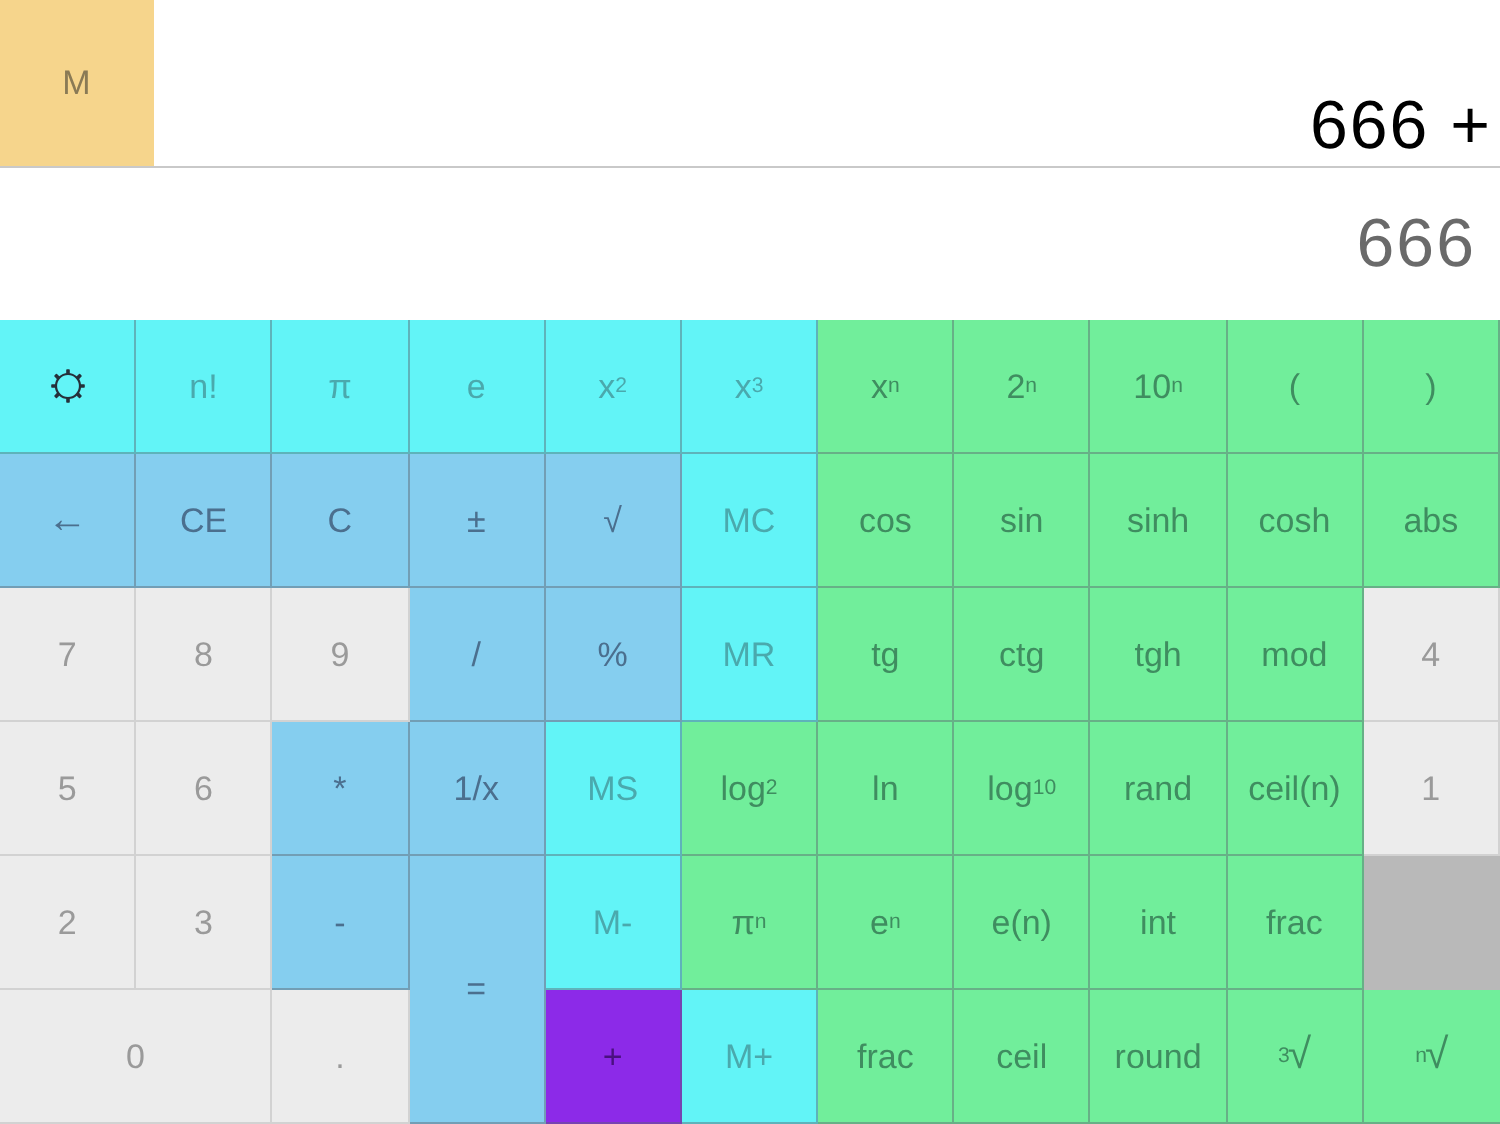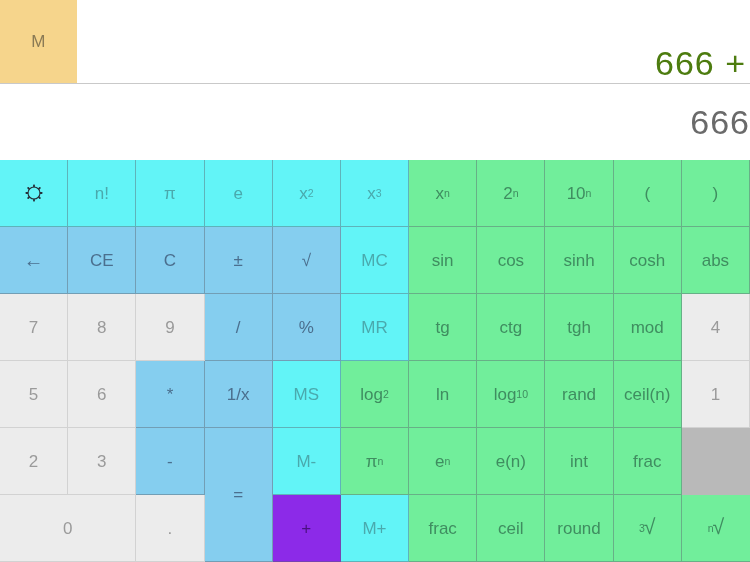--- a/index.html
+++ b/index.html
@@ -24,28 +24,28 @@
     width:77px; flex:0 0 77px;
     background:#f6d58c;
     display:flex; align-items:center; justify-content:center;
     font-size:17px; color:#8a7a55; font-weight:400;
     letter-spacing:.5px;
   }
   .expr-text {
     flex:1 1 auto;
     display:flex; align-items:center; justify-content:flex-end;
     padding-right:4px;
-    font-size:34px; font-weight:300; color:#4d7c0f;
+    font-size:34px; font-weight:300; color:#000000;
     letter-spacing:1px; white-space:nowrap;margin-top:44px;
   }
 
   .value-row {
     flex:0 0 76px;
     display:flex; align-items:center; justify-content:flex-end;
-    padding-right:0px;
+    padding-right:12px;
     font-size:34px; font-weight:300; color:#6a6a6a;
     letter-spacing:1px; white-space:nowrap;
     background:#fff;
   }
 
   
   .keypad {
     flex:1 1 auto;
     display:grid;
     grid-template-columns:repeat(11, 1fr);
@@ -161,24 +161,24 @@
       <div class="key k-blue">
         <span>±</span>
       </div>
       <div class="key k-blue">
         <span>√</span>
       </div>
       <div class="key k-cyan">
         <span>MC</span>
       </div>
       <div class="key k-green">
+        <span>cos</span>
+      </div>
+      <div class="key k-green">
         <span>sin</span>
-      </div>
-      <div class="key k-green">
-        <span>cos</span>
       </div>
       <div class="key k-green">
         <span>sinh</span>
       </div>
       <div class="key k-green">
         <span>cosh</span>
       </div>
       <div class="key k-green">
         <span>abs</span>
       </div>

